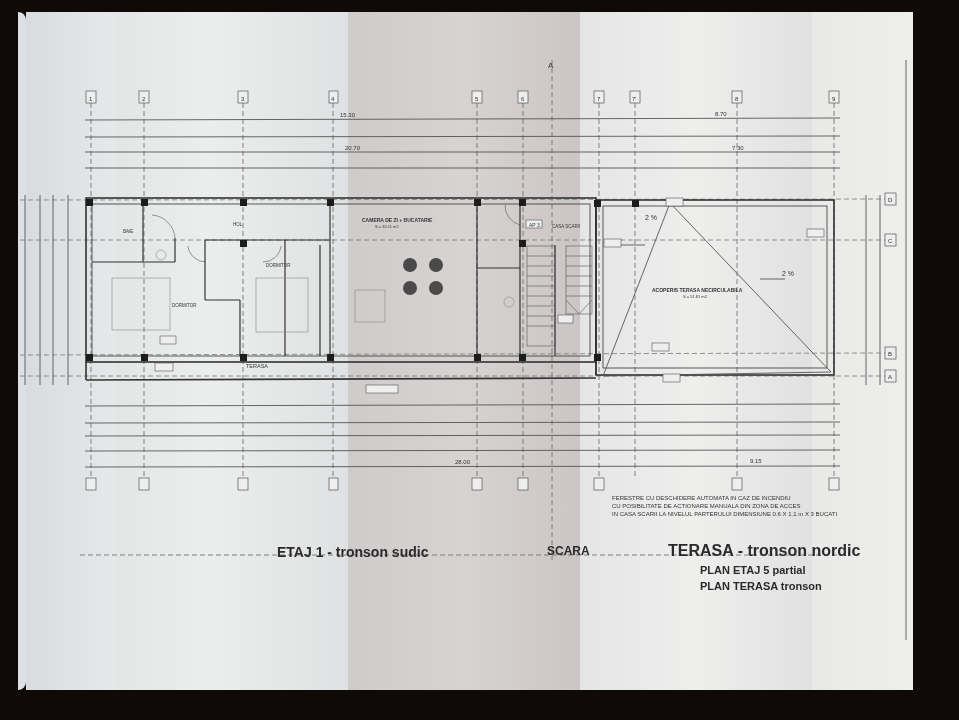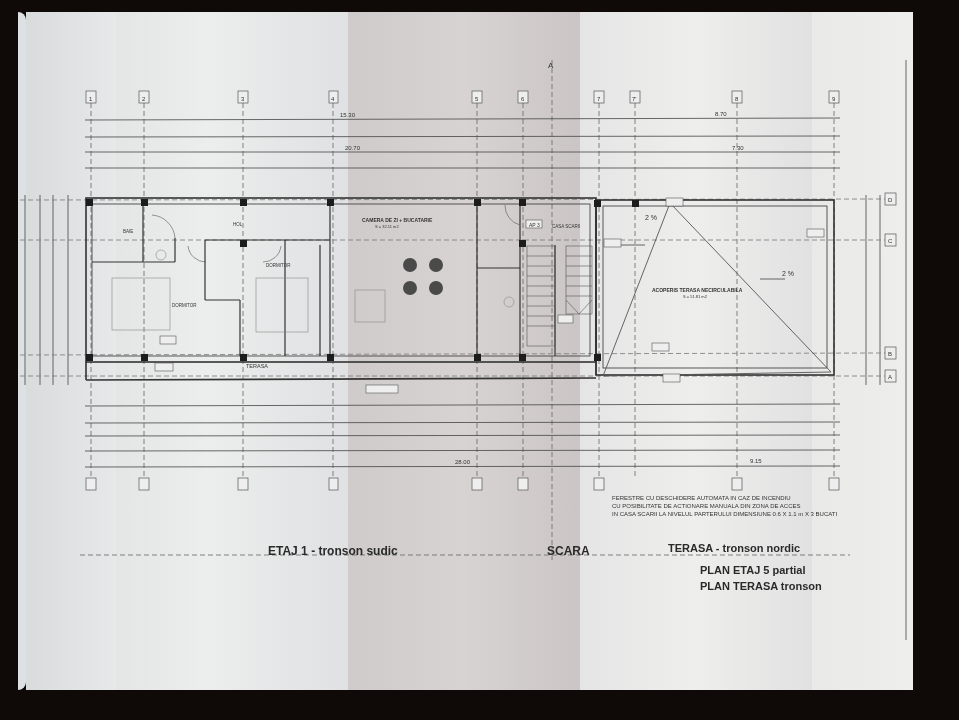--- a/index.html
+++ b/index.html
@@ -7,23 +7,23 @@
   .sheet{position:absolute;left:18px;top:12px;width:895px;height:678px;}
   .panel{position:absolute;top:0;height:100%;}
   .p1{left:0;width:8px;background:#dde1e3;border-radius:0 10px 10px 0;}
   .p2{left:8px;width:90px;background:linear-gradient(90deg,#d9dcdd,#e6e8e9);}
   .p3{left:98px;width:232px;background:linear-gradient(90deg,#e4e6e6,#eceded 40%,#dfe1e2);}
   .p4{left:330px;width:232px;background:linear-gradient(90deg,#cfcbcb,#d8d3d3 50%,#cbc6c5);}
   .p5{left:562px;width:232px;background:linear-gradient(90deg,#e4e5e4,#eeeeed 50%,#e0e1e0);}
   .p6{left:794px;width:101px;background:linear-gradient(90deg,#e9e9e8,#eeeeed);}
   svg.draw{position:absolute;left:0;top:0;}
   .lbl{position:absolute;font-weight:bold;color:#2a2a2a;white-space:nowrap;}
-  .t-etaj{left:268px;top:544px;font-size:12px;}
+  .t-etaj{left:277px;top:544px;font-size:14px;}
   .t-scara{left:547px;top:544px;font-size:12px;}
-  .t-terasa{left:668px;top:542px;font-size:11px;}
+  .t-terasa{left:668px;top:542px;font-size:16px;}
   .t-plan1{left:700px;top:564px;font-size:11px;}
   .t-plan2{left:700px;top:580px;font-size:11px;}
   .note{position:absolute;left:612px;top:494px;font-size:6px;line-height:8px;color:#333;white-space:nowrap;}
   .note div{}
 </style>
 </head>
 <body>
 
 <div class="sheet">
   <div class="panel p1"></div>

